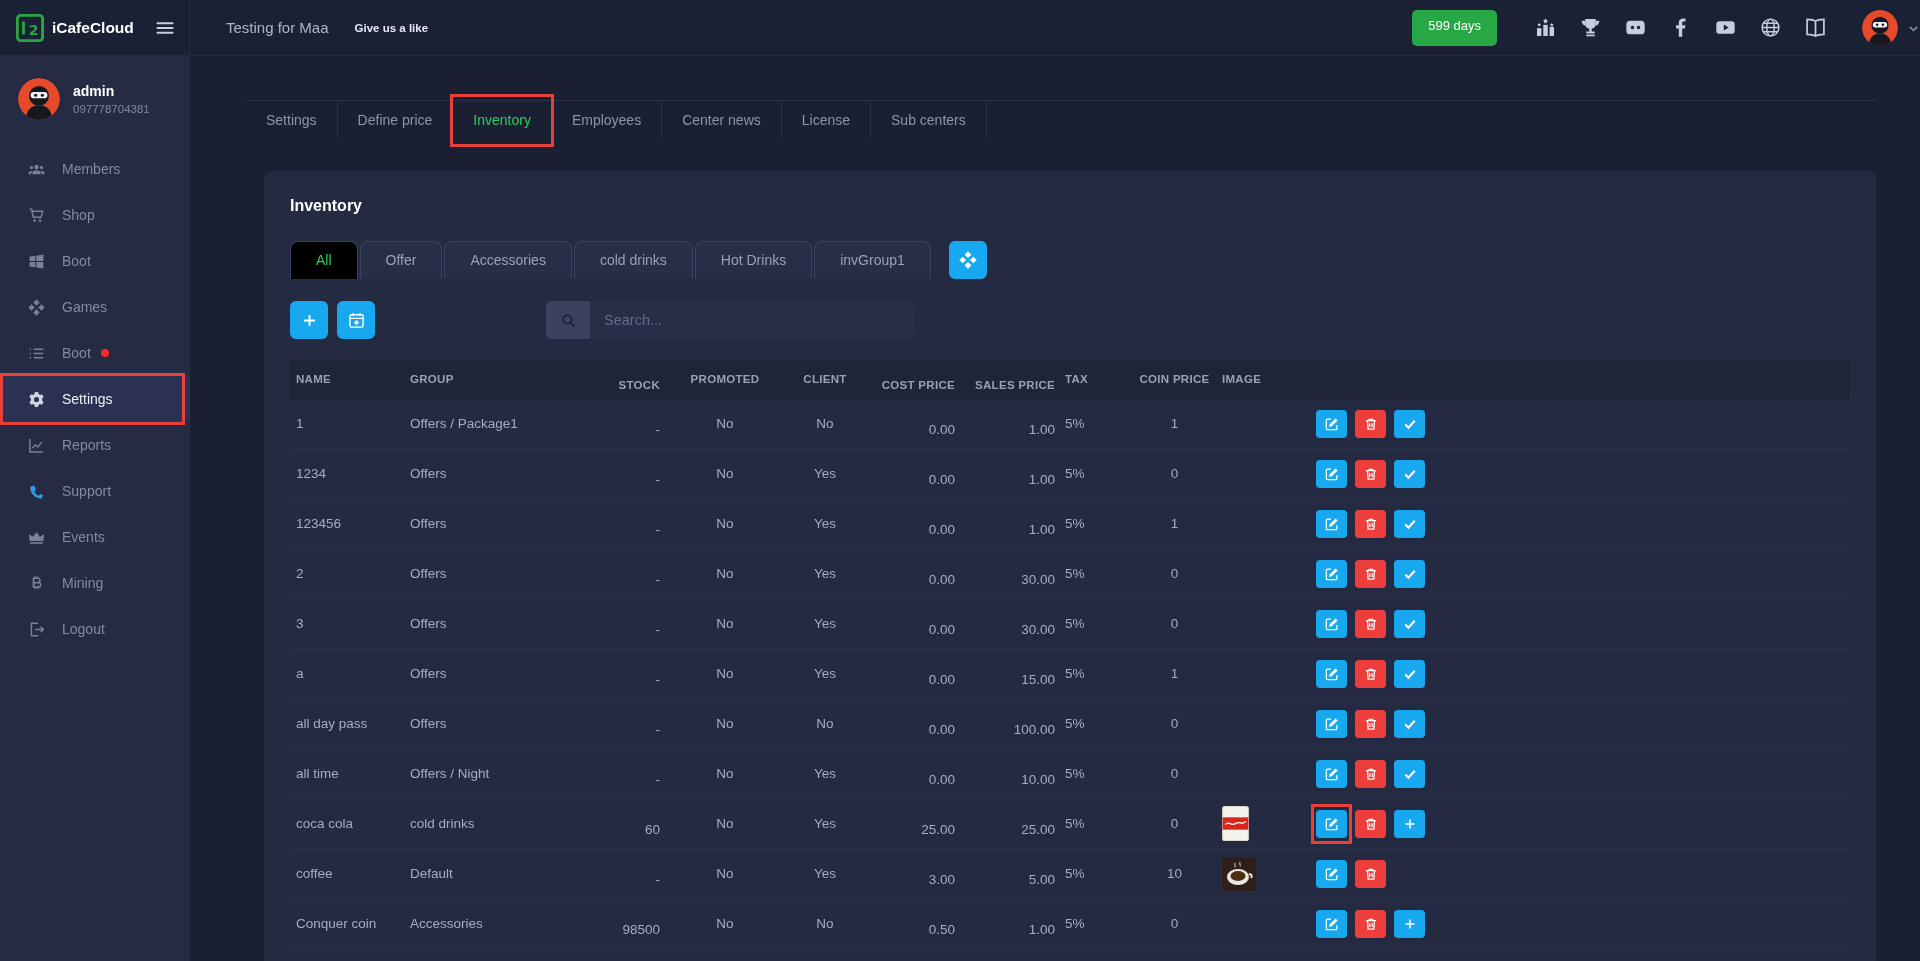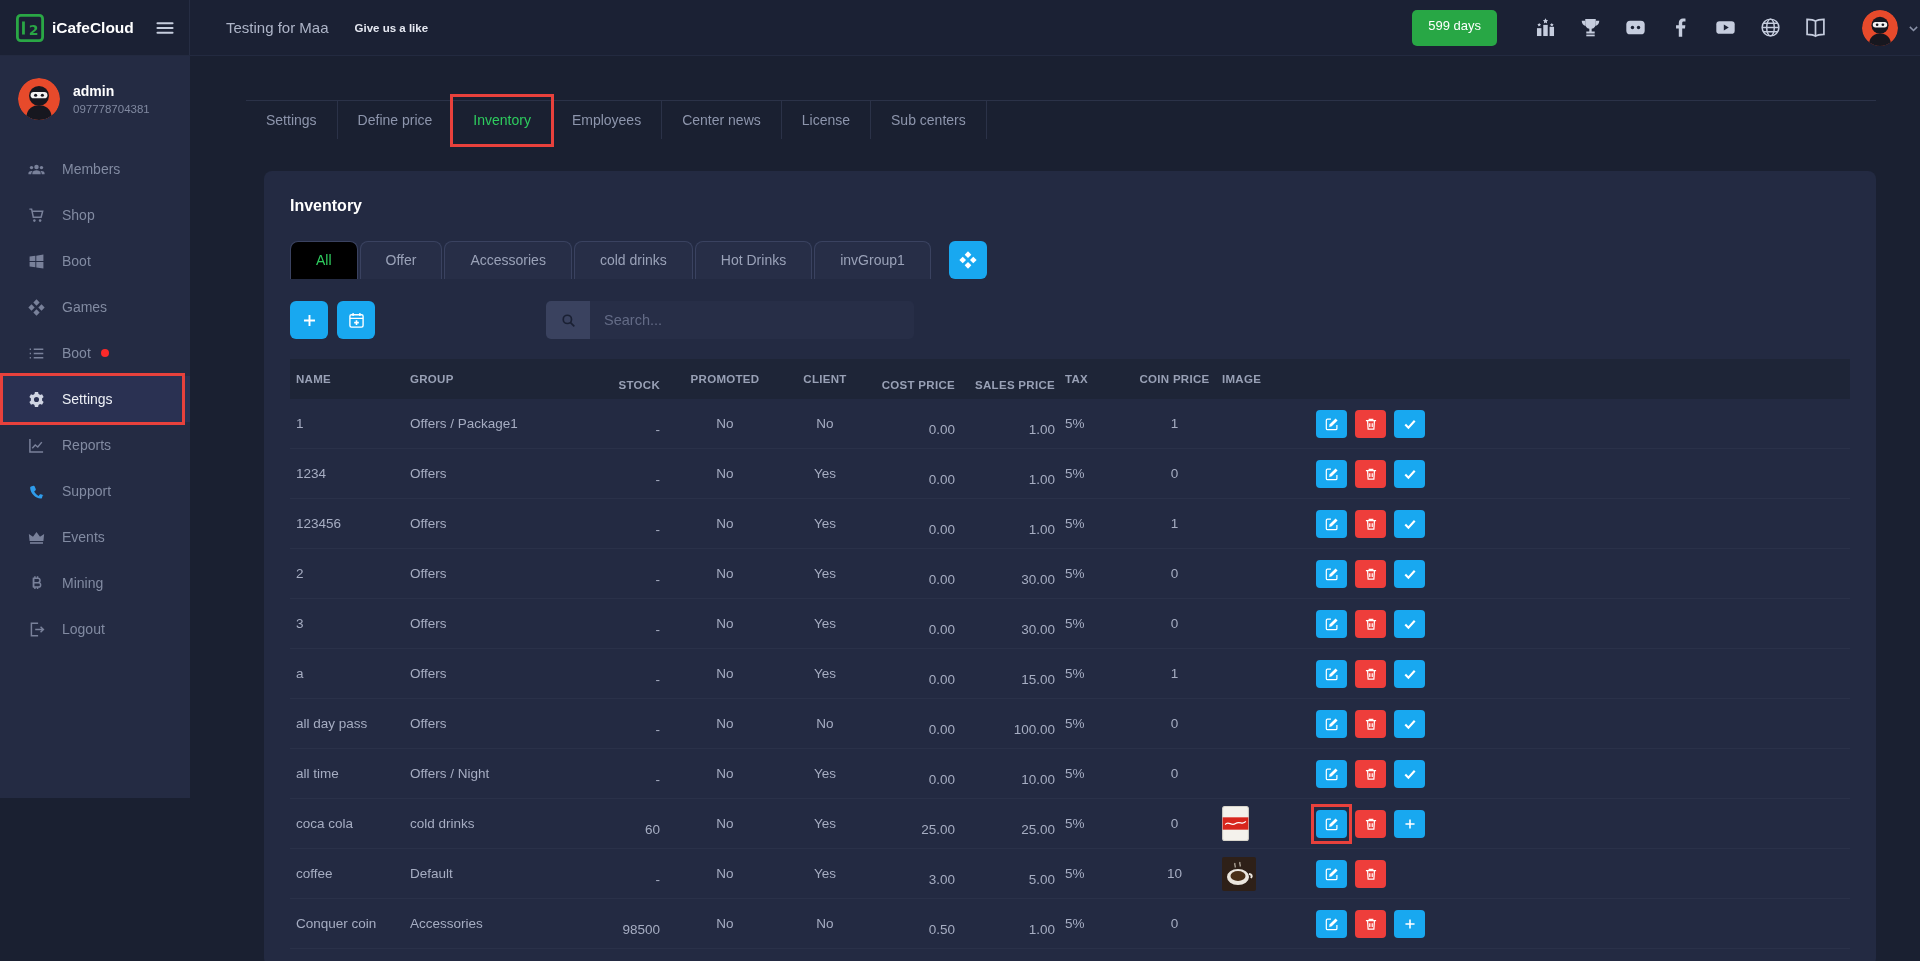--- a/index.html
+++ b/index.html
@@ -20,21 +20,21 @@
   .days-badge { background:#28a745; color:#fff; font-size:13px; padding:8px 16px; border-radius:5px; margin-right:6px; cursor:pointer; }
   .tb-icon { width:21px; height:21px; color:#c6cdde; cursor:pointer; display:inline-block; }
   .tb-icon svg { width:100%; height:100%; display:block; }
   .avatar-wrap { display:flex; align-items:center; gap:9px; margin-left:4px; cursor:pointer; }
   .avatar { width:36px; height:36px; border-radius:50%; overflow:hidden; }
   .avatar svg { width:100%; height:100%; display:block; }
   .chev { width:13px; height:13px; color:#8a92a8; }
   .chev svg { width:100%; height:100%; }
 
   
-  .sidebar { position:absolute; top:56px; left:0; width:190px; height:742px; background:#242b43; }
+  .sidebar { position:absolute; top:56px; left:0; width:190px; height:905px; background:#242b43; }
   .admin { display:flex; align-items:center; padding:22px 14px 20px 18px; }
   .admin .avatar { width:42px; height:42px; }
   .admin-meta { margin-left:13px; }
   .admin-name { color:#fff; font-weight:bold; font-size:14px; }
   .admin-phone { color:#8089a0; font-size:11.5px; margin-top:4px;text-align:right; }
   .side-items { margin-top:6px; }
   .side-item { height:46px; display:flex; align-items:center; padding-left:28px; color:#828ba2; font-size:14px; position:relative; cursor:pointer; }
   .side-item .icon { width:17px; height:17px; color:#79819a; flex:0 0 auto; }
   .side-item .icon svg { width:100%; height:100%; display:block; }
   .side-label { margin-left:17px; }

